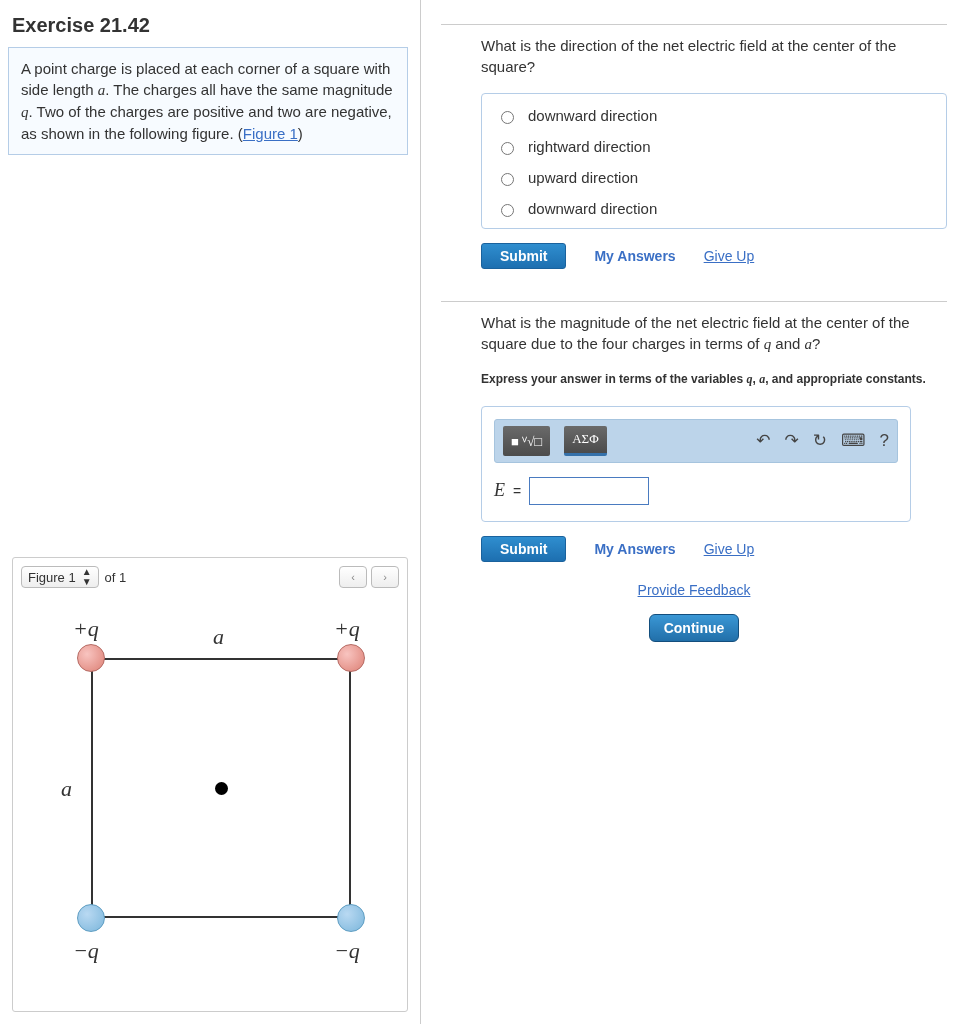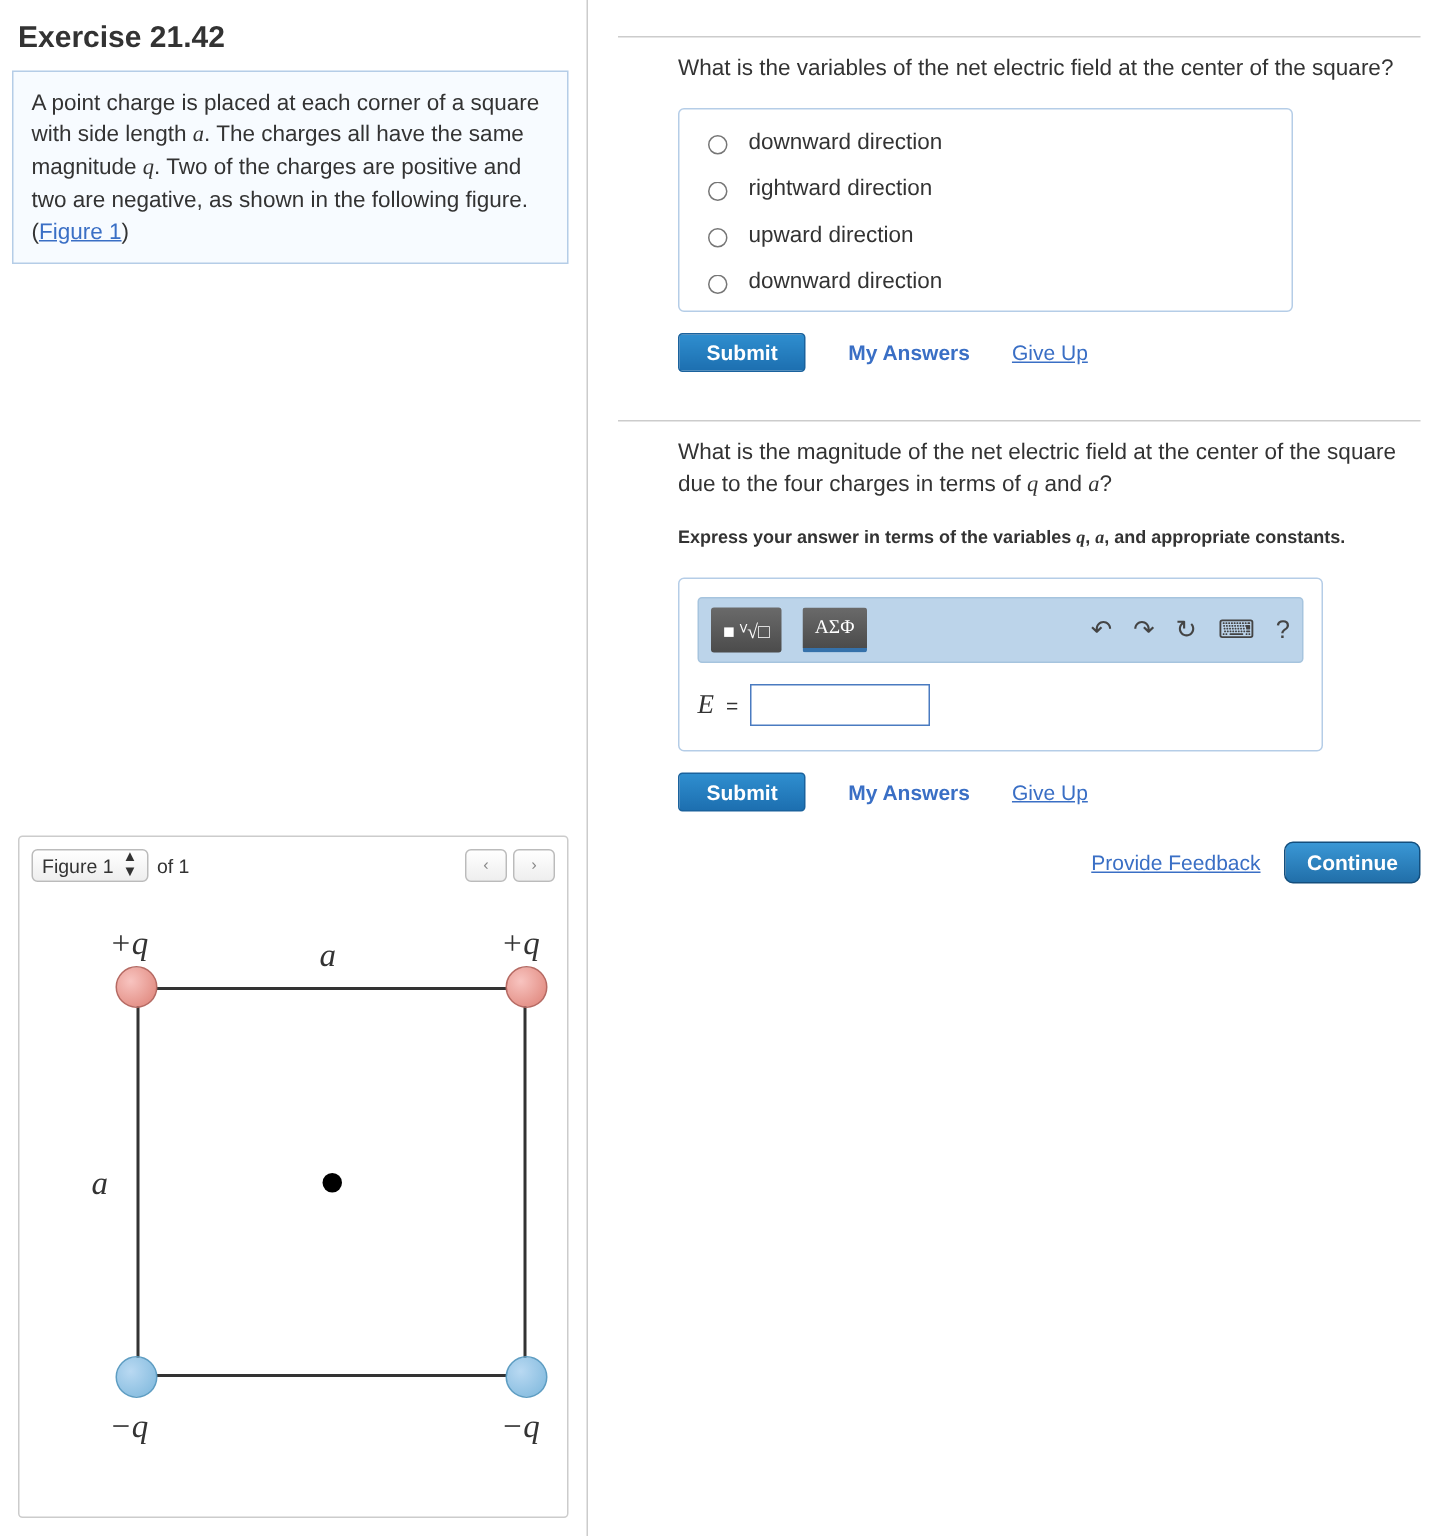--- a/index.html
+++ b/index.html
@@ -8,21 +8,21 @@
     font-family: Arial, Helvetica, sans-serif;
     font-size: 14px;
     color: #333;
     background: #fff;
     width: 965px;
   }
   .container {
     display: flex;
   }
   .left-panel {
-    width: 392px;
+    width: 432px;
     border-right: 1px solid #ccc;
     padding: 8px 12px 20px 8px;
     position: relative;
     min-height: 1024px;
   }
   .right-panel {
     flex: 1;
     padding: 20px 18px 20px 20px;
   }
   .exercise-title {
@@ -123,21 +123,21 @@
   .instr {
     font-size: 12px;
     margin: 6px 0 18px 40px;
     line-height: 1.4;
   }
   .mc-box {
     margin-left: 40px;
     border: 1px solid #b5cde7;
     border-radius: 4px;
     padding: 6px 0 4px 0;
-    width: 410px;
+    width: 466px;
     background:#fff;
   }
   .mc-row {
     display:flex; align-items:center;
     padding: 7px 14px;
     font-size: 15px;
   }
   .mc-row input { margin-right: 14px; }
   .action-row {
     margin: 14px 0 0 40px;
@@ -192,20 +192,21 @@
   .eq-row { display:flex; align-items:center; gap:8px; }
   .eq-label { font-family:"Times New Roman",serif; font-style:italic; font-size:18px; }
   .eq-input {
     width: 120px; height: 28px;
     border: 1px solid #4a7bc0;
     background:#fff;
   }
   .footer-row {
     display:flex; align-items:center; gap:16px; justify-content:flex-end;
     margin-top: 20px;
+    flex-direction: column;
   }
   .provide-fb {
     color:#3a6fc5; text-decoration: underline; font-size:14px; cursor:pointer;
   }
   .btn-continue {
     background: linear-gradient(#3a97d5,#216fa9);
     color:#fff; font-weight:bold;
     border: 1px solid #134e7d;
     border-radius:6px;
     padding: 5px 14px;
@@ -250,21 +251,21 @@
         <div class="lbl" style="top:340px;left:52px">−q</div>
         <div class="lbl" style="top:340px;left:313px">−q</div>
         <div class="lbl" style="top:26px;left:192px">a</div>
         <div class="lbl" style="top:178px;left:40px">a</div>
       </div>
     </div>
   </div>
 
   <div class="right-panel">
     <hr class="section">
-    <div class="question">What is the variables of the net electric field at the center of the square?</div>
+    <div class="question">What is the direction of the net electric field at the center of the square?</div>
 
     <div class="mc-box">
       <label class="mc-row">
         <input type="radio" name="pa" style="">
         <span>downward direction</span>
       </label>
       <label class="mc-row">
         <input type="radio" name="pa" style="">
         <span>rightward direction</span>
       </label>

